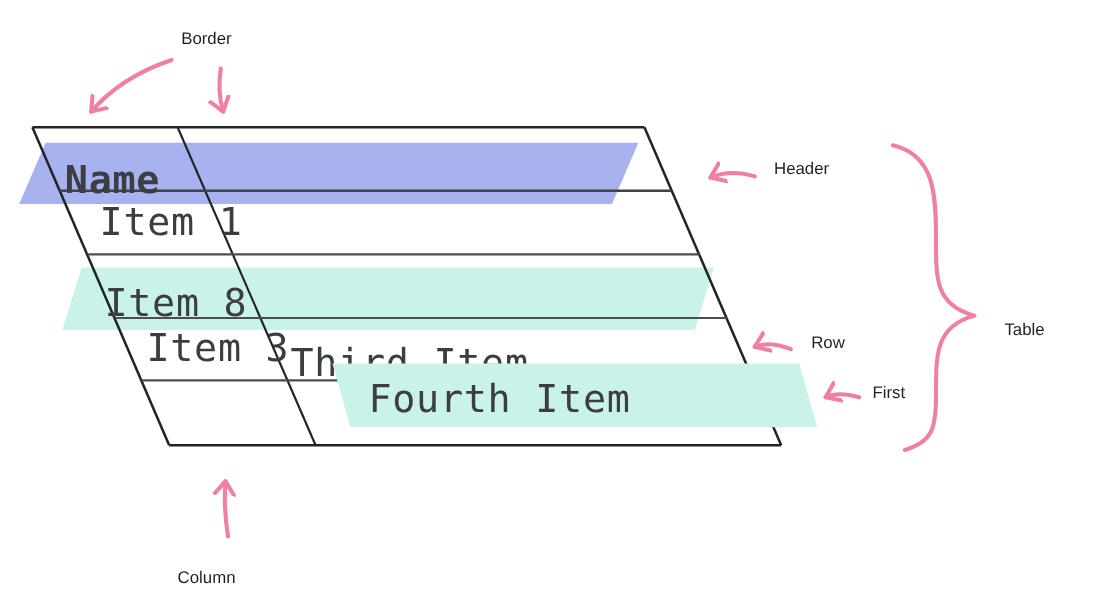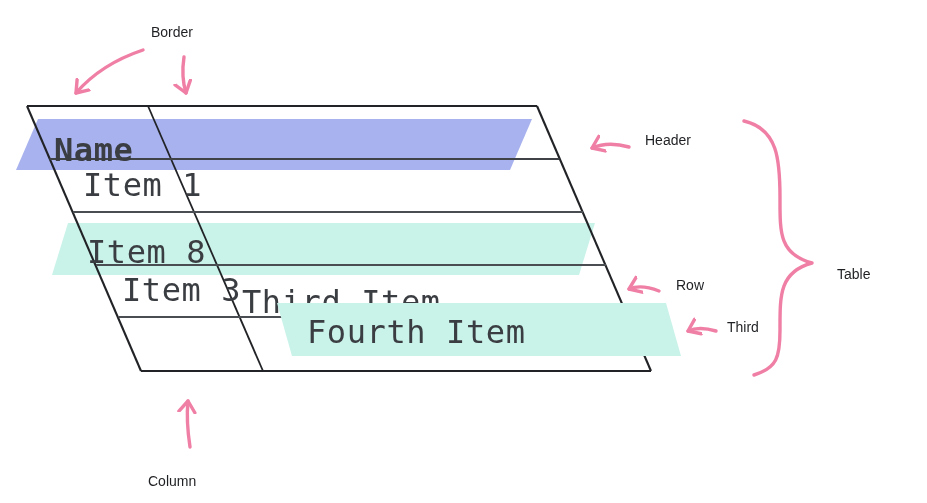--- a/index.html
+++ b/index.html
@@ -82,17 +82,17 @@
     <path class="pink" marker-end="url(#chev)" d="M 716,331 Q 699,326 688,331"></path>
     <path class="pink" marker-end="url(#chev)" d="M 190,447 Q 186,421 188,401"></path>
     <path class="pink" d="M 744,121 C 778,129 780,160 780,198 C 780,232 779,254 812,263 C 779,272 780,296 780,330 C 780,357 777,368 754,375"></path>
   </svg>
 
   <div class="layer">
     <div class="label" style="left:151px;top:24px;">Border</div>
     <div class="label" style="left:645px;top:132px;text-align:right;">Header</div>
     <div class="label" style="left:837px;top:266px;">Table</div>
     <div class="label" style="left:676px;top:277px;">Row</div>
-    <div class="label" style="left:727px;top:319px;">Third</div>
+    <div class="label" style="left:727px;top:319px;">First</div>
     <div class="label" style="left:148px;top:461px;margin-top:12px;">Column</div>
   </div>
 
 </div>
 
 </body></html>

